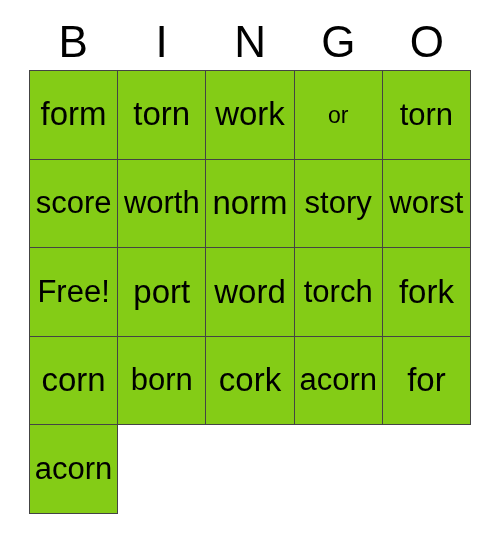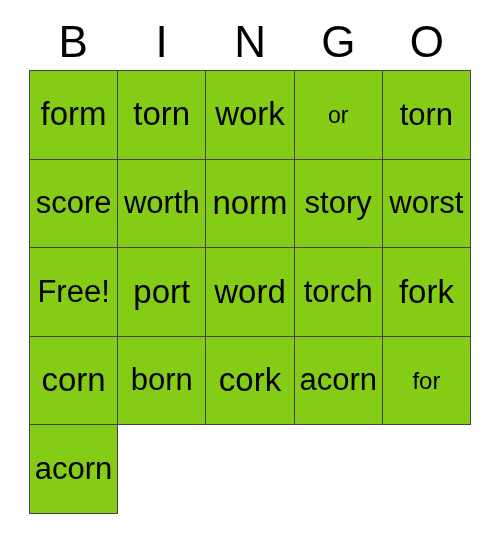--- a/index.html
+++ b/index.html
@@ -75,21 +75,21 @@
     display: block;
     white-space: nowrap;
     text-align: center;
     color: #000000;
     font-weight: 400;
     line-height: 1.05;
   }
 
   
   .len-2 .cell-text { font-size: 23px; }
-  .len-3 .cell-text { font-size: 24px; text-align: center; }
+  .len-3 .cell-text { font-size: 33px; text-align: center; }
   .len-4 .cell-text { font-size: 33px; }
   .len-5 .cell-text { font-size: 31px; }
 </style>
 </head>
 <body>
 
 <div id="card">
 
   <div id="header-row">
     <div class="header-letter">B</div>

